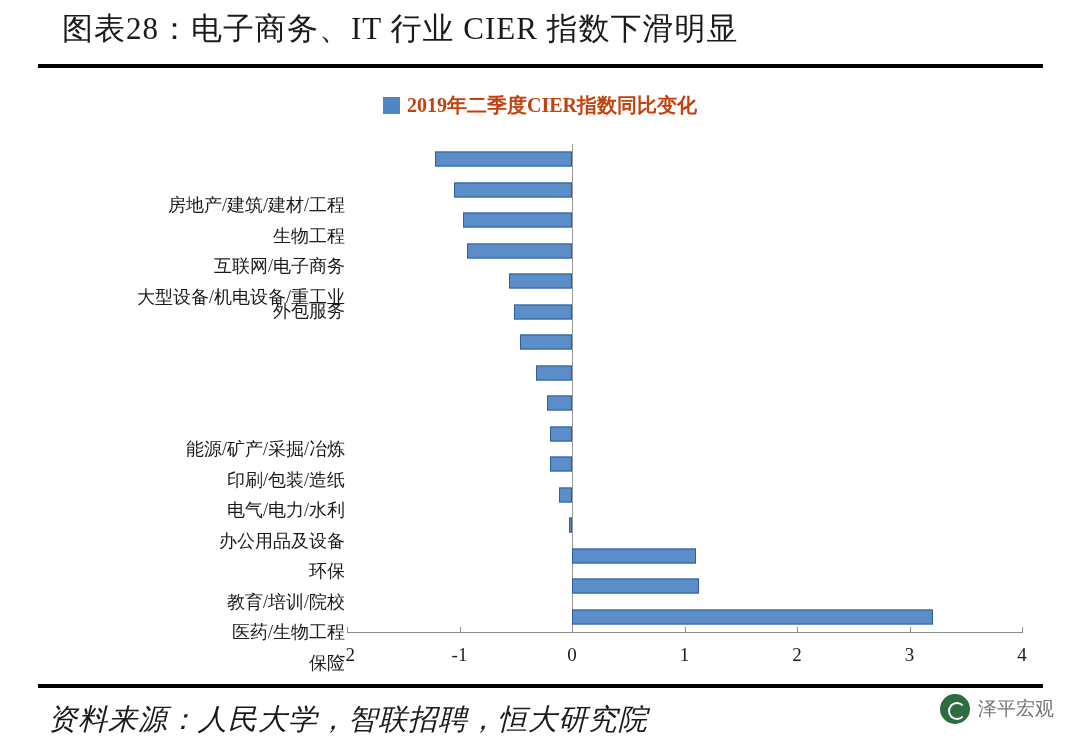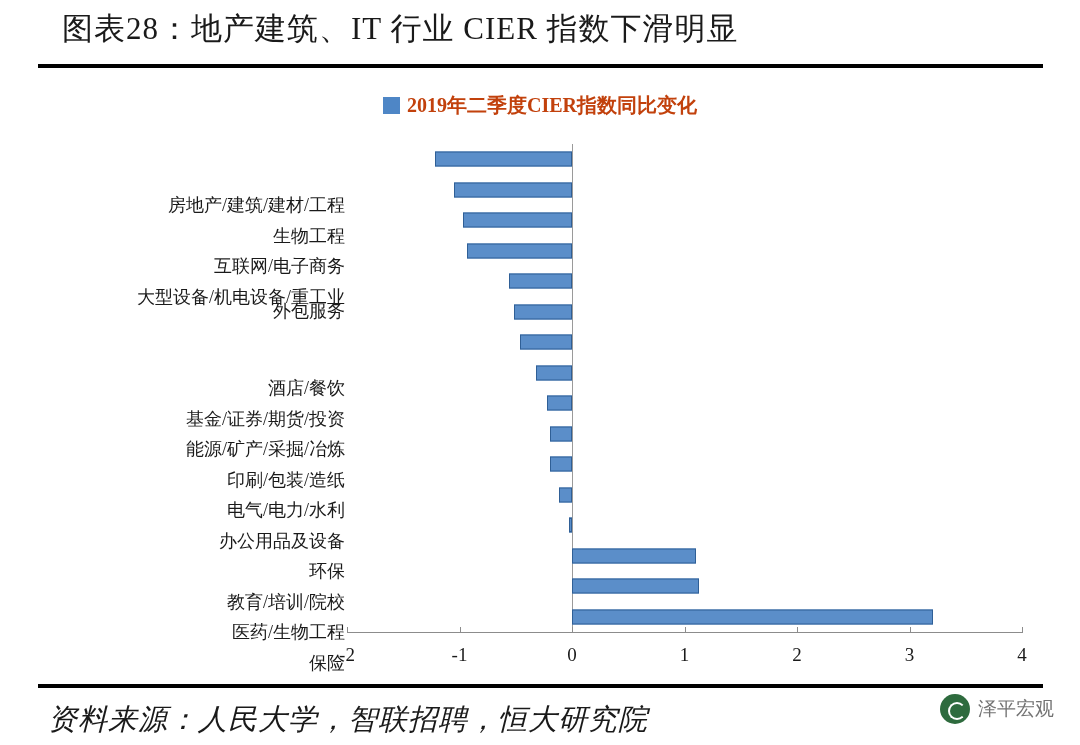--- a/index.html
+++ b/index.html
@@ -191,40 +191,38 @@
     font-size: 19px;
     color: #737373;
     font-family: "Liberation Serif", serif;
     white-space: nowrap;
   }
 </style>
 </head>
 <body>
 
 <div id="title-area">
-  <div id="figure-title">图表28：地产建筑、IT 行业 CIER 指数下滑明显</div>
+  <div id="figure-title">图表28：电子商务、IT 行业 CIER 指数下滑明显</div>
   <div class="rule-top"></div>
 </div>
 
 <div id="legend">
   <div id="legend-inner">
     <span id="legend-swatch"></span>
     <span id="legend-label">2019年二季度CIER指数同比变化</span>
   </div>
 </div>
 
 <div id="plot-wrap">
   <div id="cat-labels">
       <div class="cat-label" style="top: 15.25px;">房地产/建筑/建材/工程</div>
       <div class="cat-label" style="top: 45.75px;">生物工程</div>
       <div class="cat-label" style="top: 76.25px;">互联网/电子商务</div>
       <div class="cat-label" style="top: 106.75px;">大型设备/机电设备/重工业</div>
       <div class="cat-label" style="top: 121px;">外包服务</div>
-      <div class="cat-label" style="top: 198.25px;">酒店/餐饮</div>
-      <div class="cat-label" style="top: 228.75px;">基金/证券/期货/投资</div>
       <div class="cat-label" style="top: 259.25px;">能源/矿产/采掘/冶炼</div>
       <div class="cat-label" style="top: 289.75px;">印刷/包装/造纸</div>
       <div class="cat-label" style="top: 320.25px;">电气/电力/水利</div>
       <div class="cat-label" style="top: 350.75px;">办公用品及设备</div>
       <div class="cat-label" style="top: 381.25px;">环保</div>
       <div class="cat-label" style="top: 411.75px;">教育/培训/院校</div>
       <div class="cat-label" style="top: 442.25px;">医药/生物工程</div>
       <div class="cat-label" style="top: 472.75px;">保险</div>
     </div>
   <div id="plot-area">

